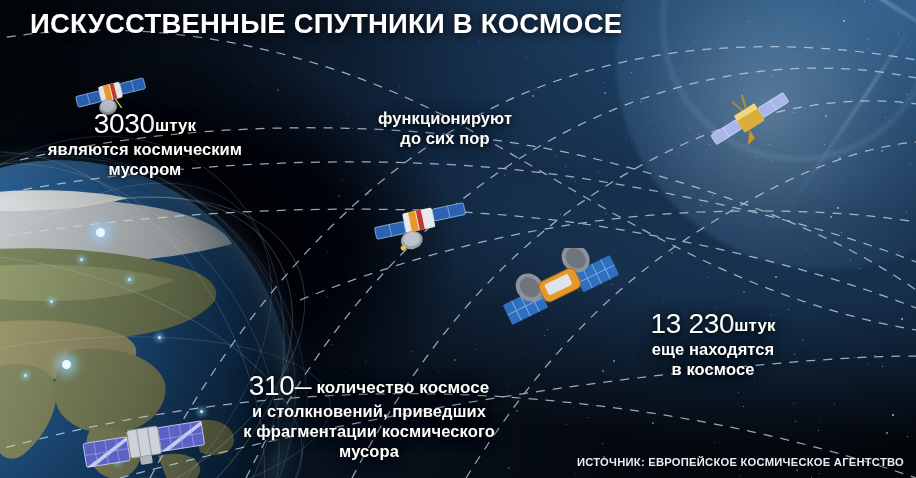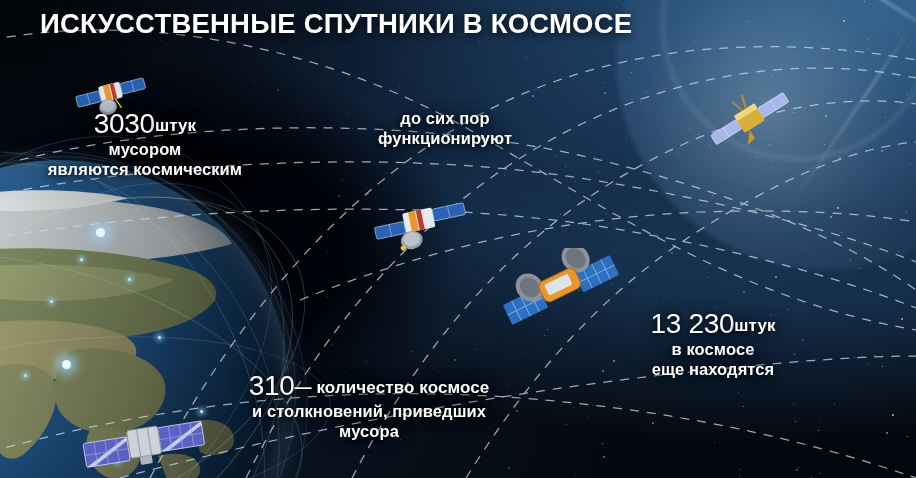--- a/index.html
+++ b/index.html
@@ -60,21 +60,21 @@
   #orbits{position:absolute;inset:0;}
 
   
   .stat{position:absolute;color:#fff;text-shadow:0 1px 5px rgba(0,0,0,.88), 0 0 16px rgba(0,0,0,.6);}
   .stat .line{white-space:nowrap;font-weight:bold;font-size:16.5px;line-height:20px;letter-spacing:.1px;}
   .stat .big{display:inline-block;font-weight:normal;font-size:28px;line-height:31px;letter-spacing:-.3px;
     vertical-align:-2px;}
   .stat .unit{font-weight:bold;font-size:17px;}
   .tc{text-align:center;}
 
-  #title{position:absolute;left:40px;top:8px;color:#fff;font-weight:bold;font-size:27.5px;
+  #title{position:absolute;left:30px;top:8px;color:#fff;font-weight:bold;font-size:27.5px;
     letter-spacing:.2px;white-space:nowrap;text-shadow:0 2px 8px rgba(0,0,0,.9);}
   #source{position:absolute;right:12px;bottom:10px;color:#e8eef6;font-weight:bold;font-size:11.2px;
     letter-spacing:.25px;white-space:nowrap;text-shadow:0 1px 4px rgba(0,0,0,.9);}
 
   
   .sat{position:absolute;}
 </style>
 </head>
 <body>
 
@@ -517,39 +517,41 @@
       </g>
     </svg>
   </div>
 
   <div id="title">ИСКУССТВЕННЫЕ СПУТНИКИ В КОСМОСЕ</div>
 
   <div class="stat tc" id="stat-0" style="left:36px;top:108px;width:218px;">
     <div class="line">
       <span class="big">3030</span><span class="unit">штук</span>
     </div>
+    <div class="line">являются космическим</div>
     <div class="line">мусором</div>
-    <div class="line">являются космическим</div>
   </div>
 
   <div class="stat tc" id="stat-1" style="left:350px;top:108px;width:190px;">
+    <div class="line">функционируют</div>
     <div class="line">до сих пор</div>
-    <div class="line">функционируют</div>
   </div>
 
 
   <div class="stat tc" id="stat-3" style="left:608px;top:308px;width:210px;">
     <div class="line">
       <span class="big">13 230</span><span class="unit">штук</span>
     </div>
+    <div class="line">еще находятся</div>
     <div class="line">в космосе</div>
-    <div class="line">еще находятся</div>
   </div>
 
   <div class="stat tc" id="stat-4" style="left:228px;top:370px;width:282px;">
     <div class="line">
       <span class="big">310</span><span class="unit">— количество космосе</span>
     </div>
     <div class="line">и столкновений, приведших</div>
+    <div class="line">к фрагментации космического</div>
     <div class="line">мусора</div>
   </div>
 
+  <div id="source">ИСТОЧНИК: ЕВРОПЕЙСКОЕ КОСМИЧЕСКОЕ АГЕНТСТВО</div>
 </div>
 
 </body></html>

